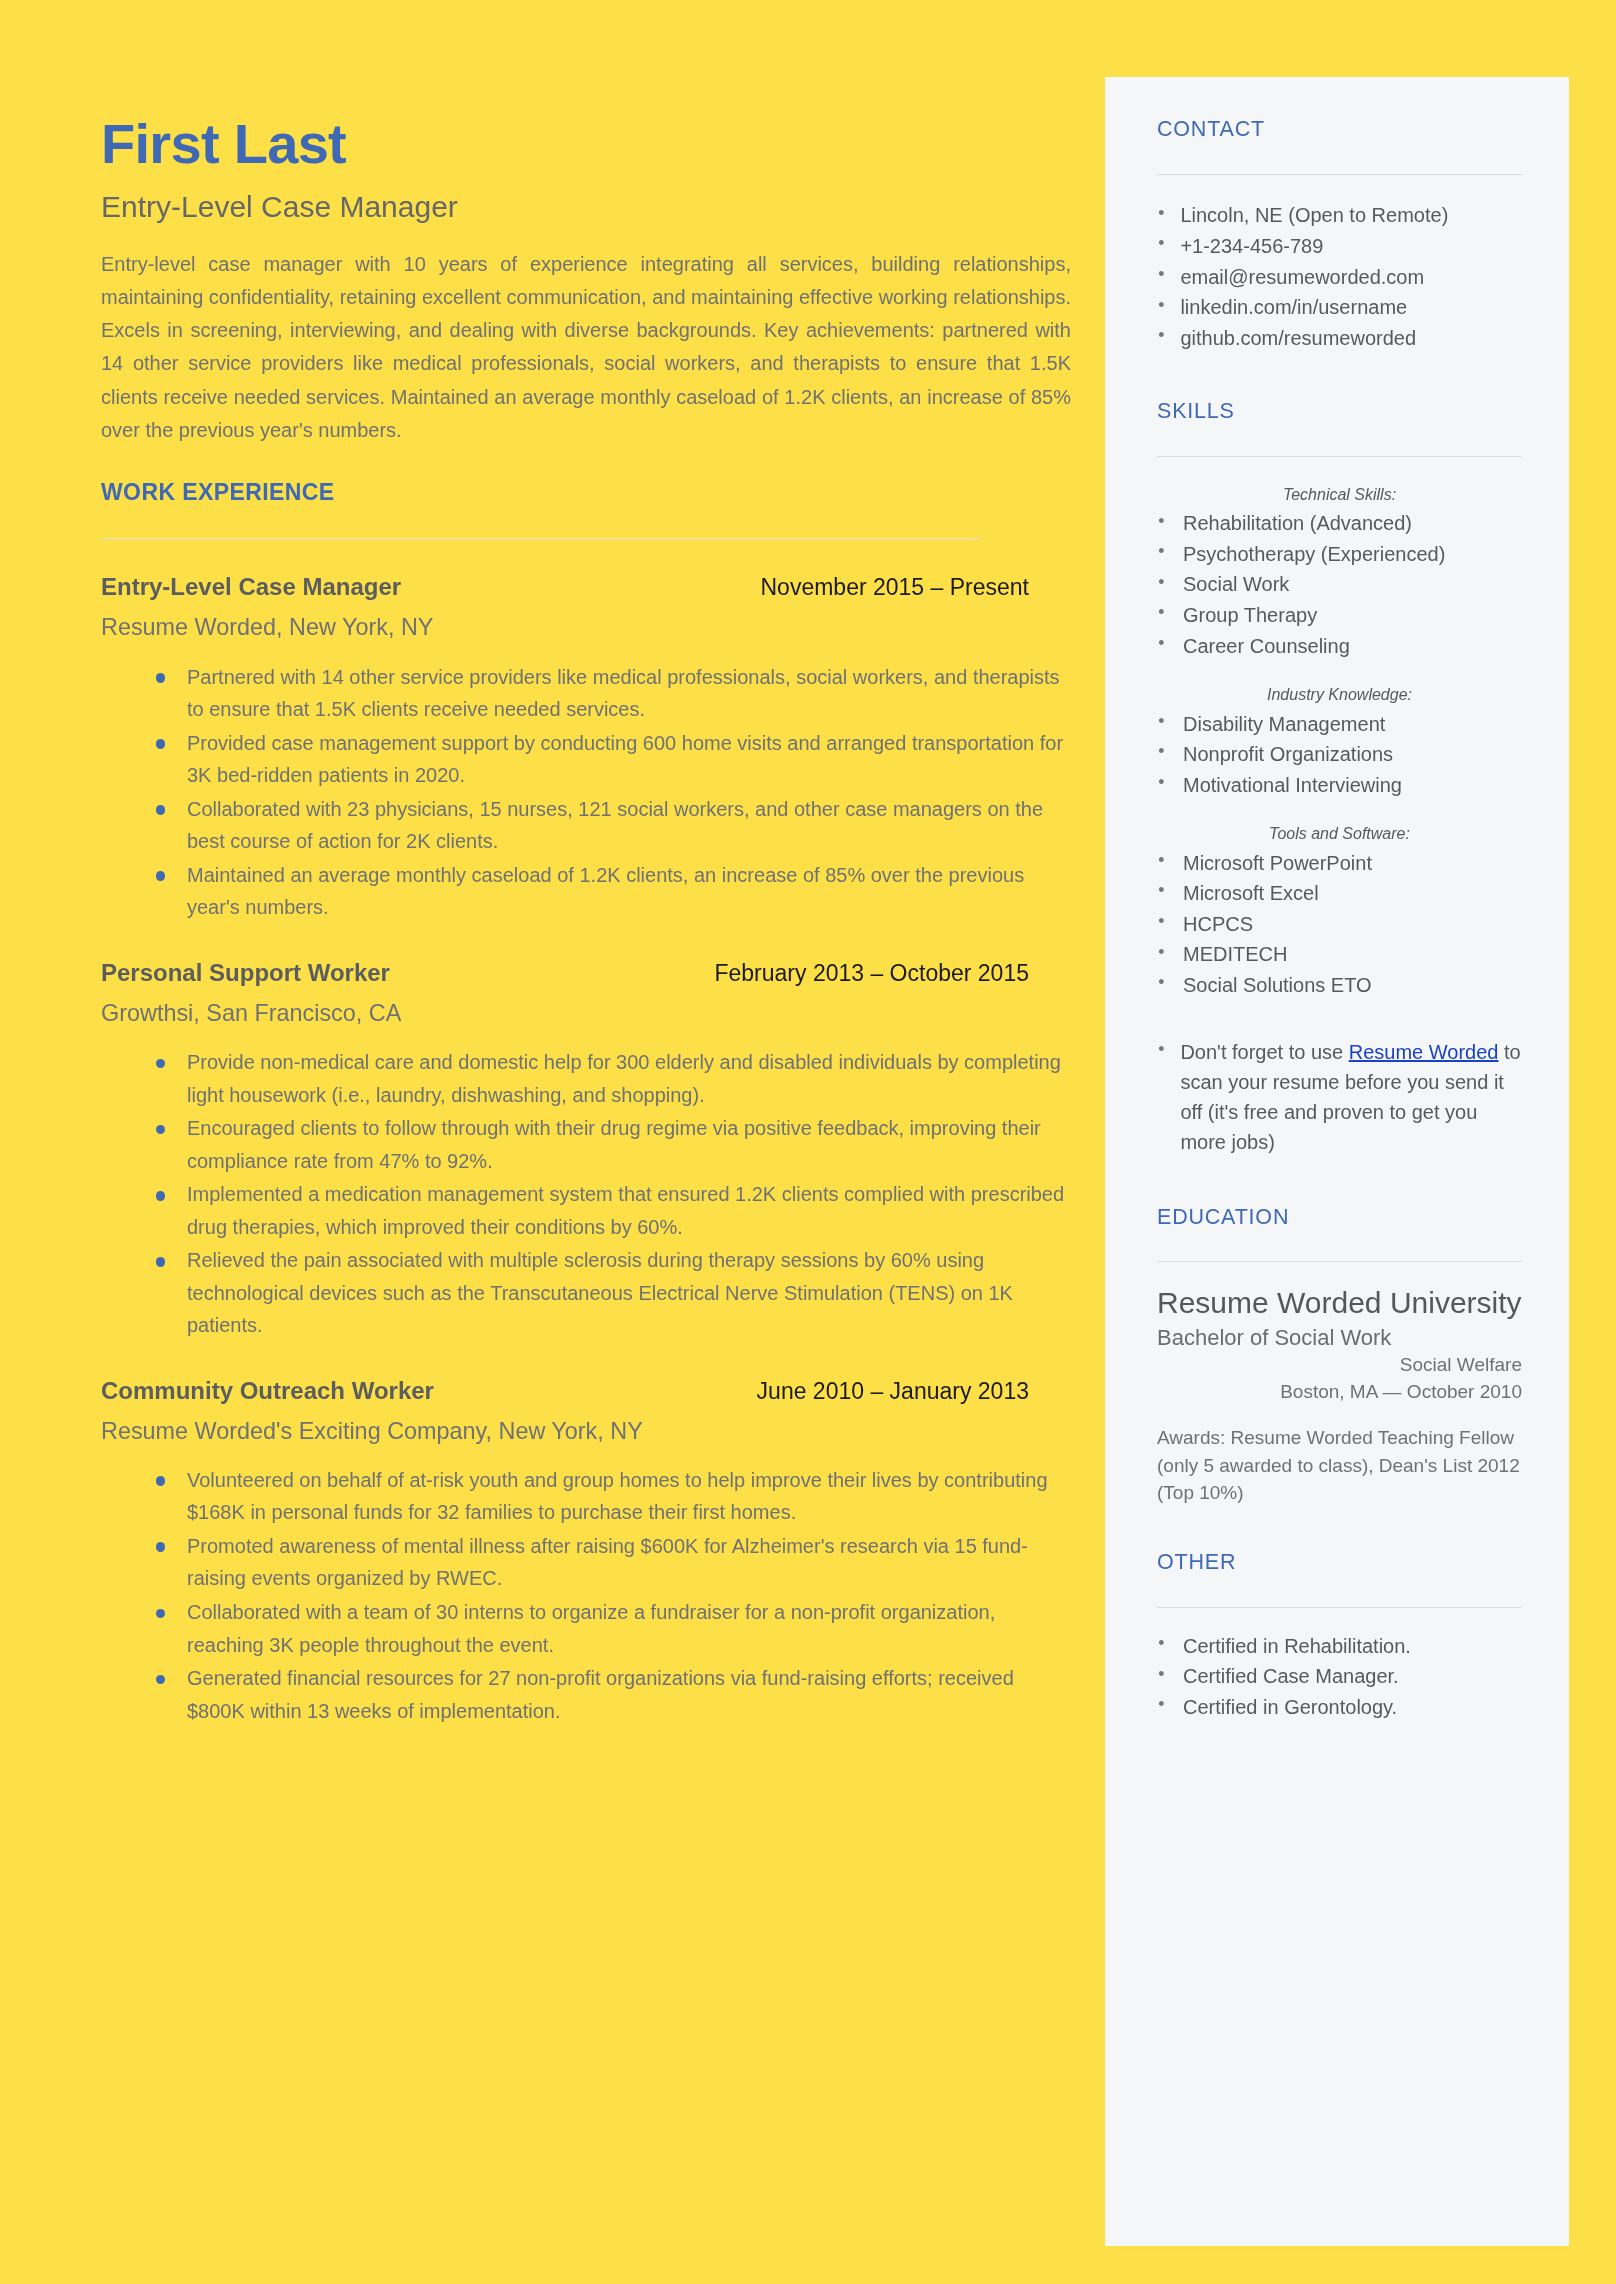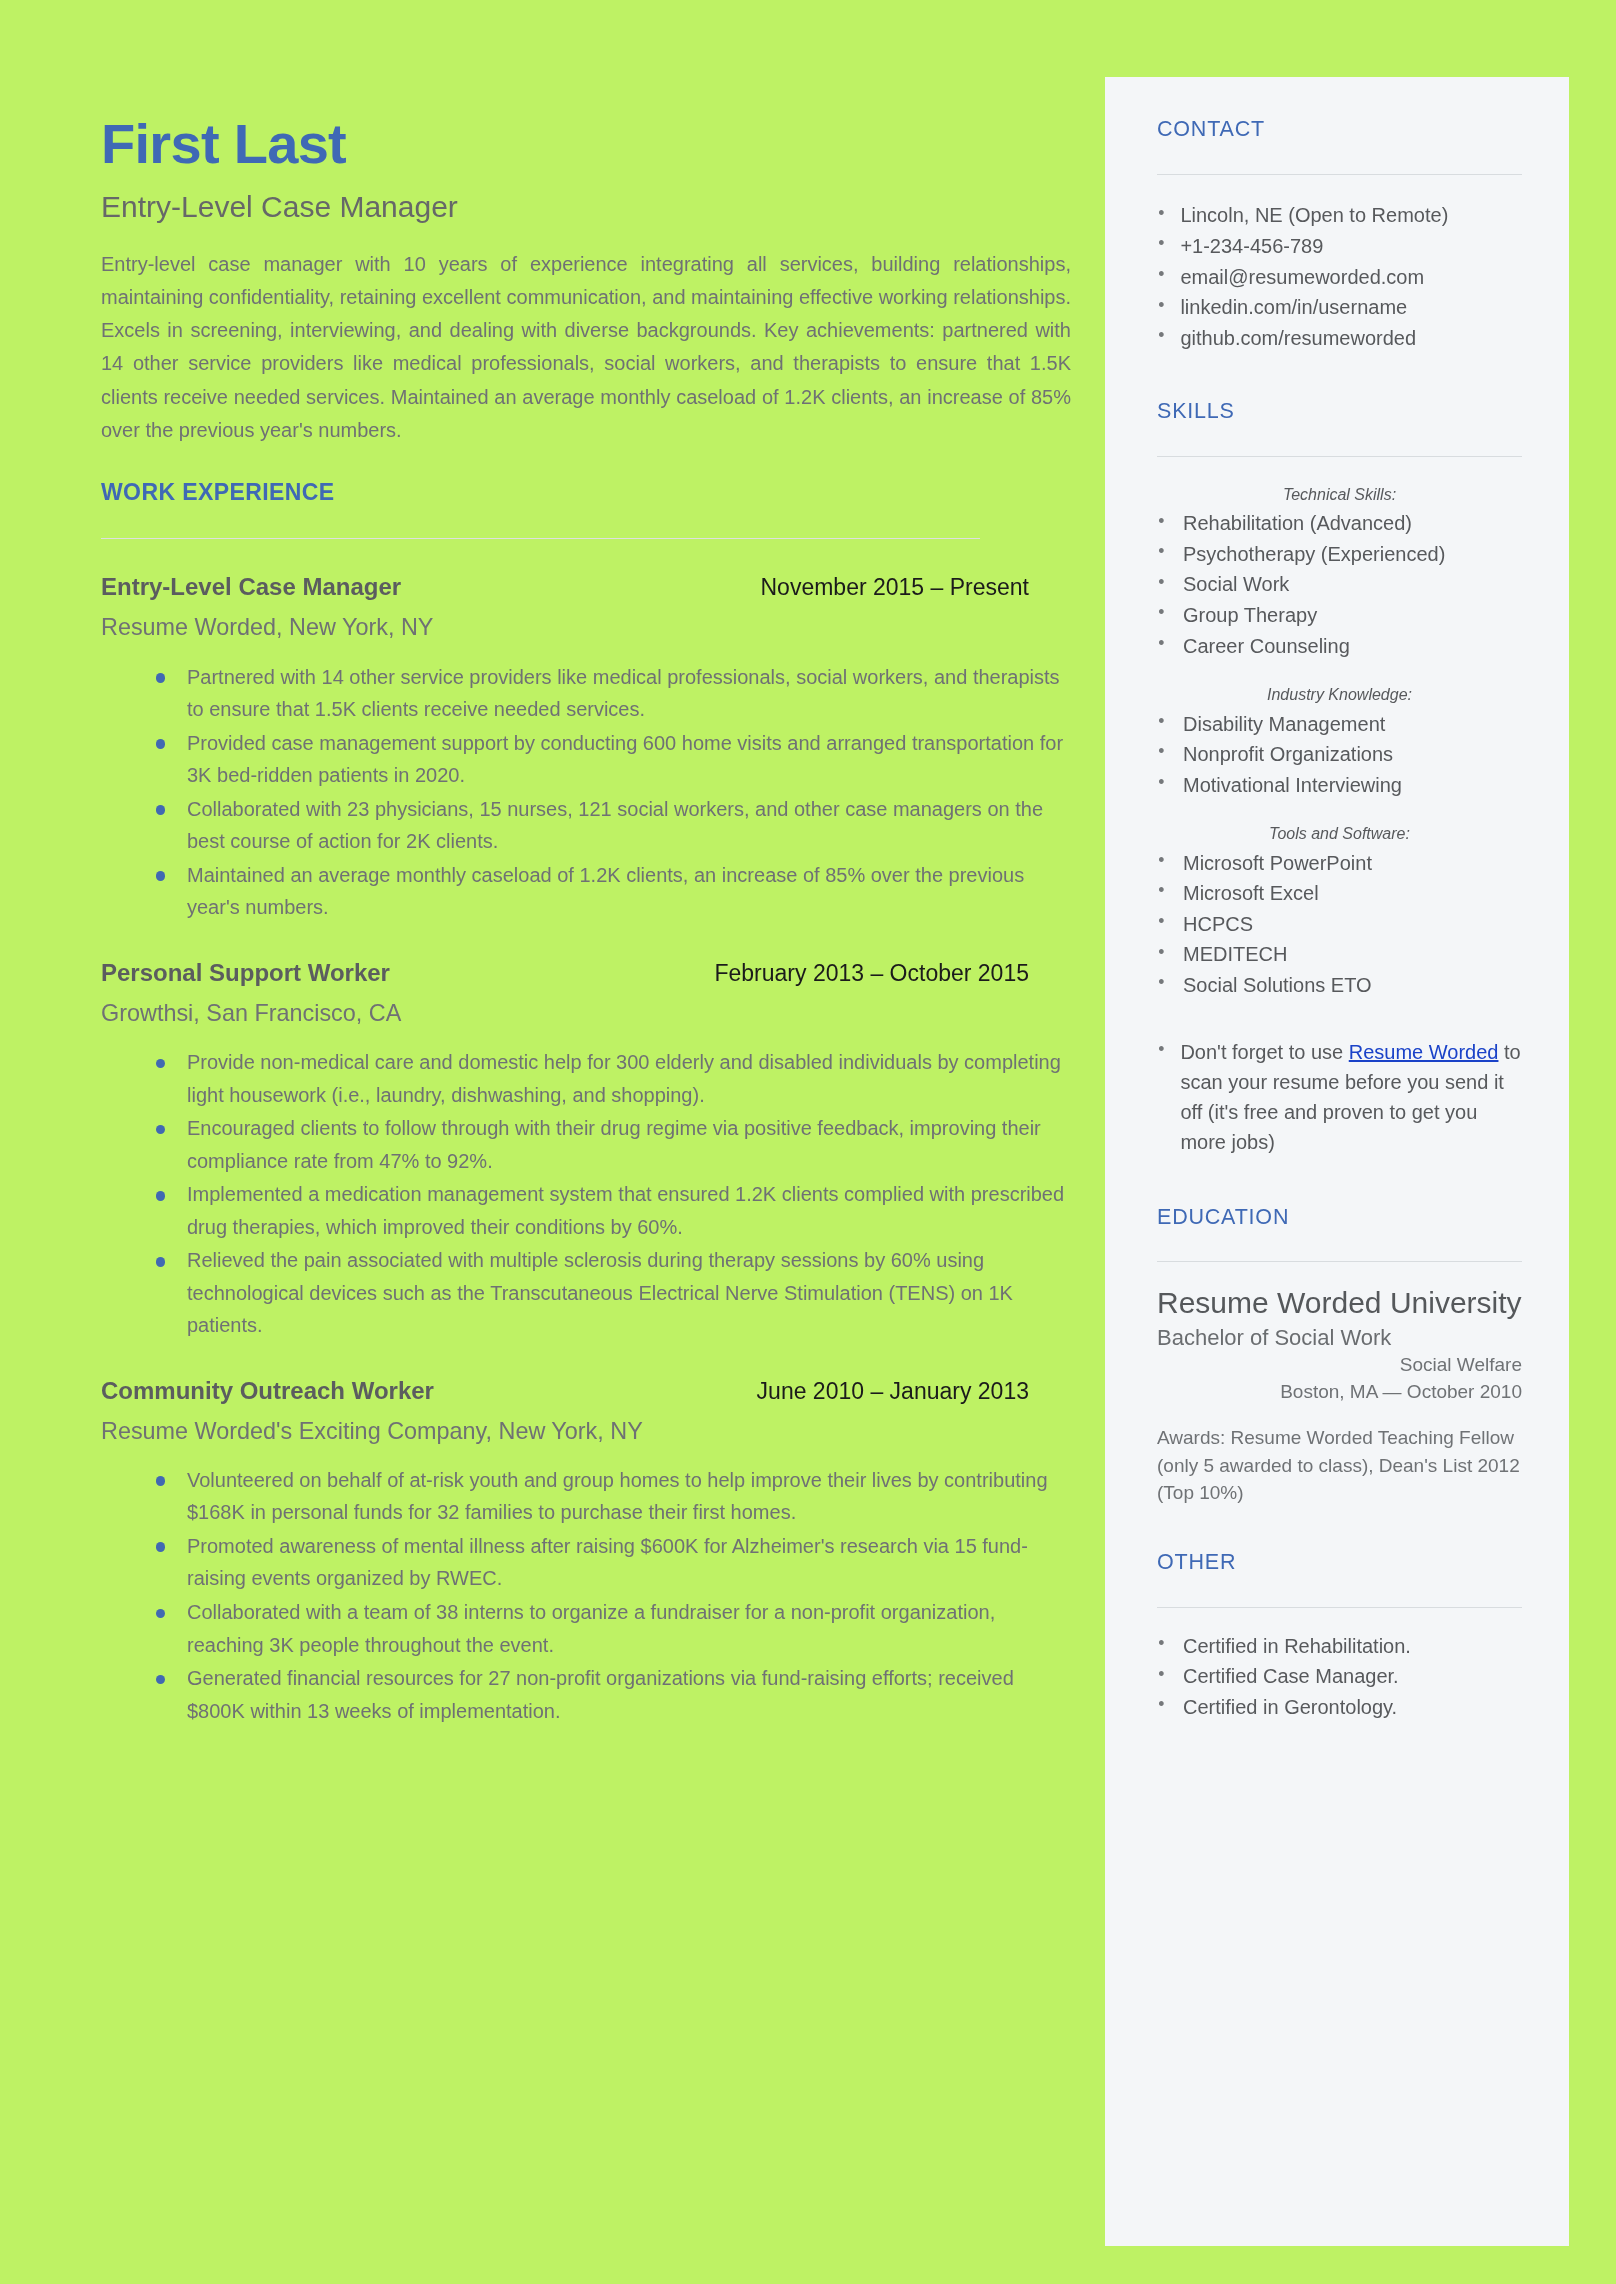--- a/index.html
+++ b/index.html
@@ -8,21 +8,21 @@
     width: 1617px;
     height: 2284px;
     background: #ffffff;
     font-family: "Liberation Sans", sans-serif;
   }
 
   .page {
     position: relative;
     width: 1617px;
     height: 2284px;
-    background: #bef264;
+    background: #fde047;
     overflow: hidden;
     text-decoration: underline;
   }
 
   
   .sidebar {
     position: absolute;
     left: 1105px;
     top: 77px;
     width: 464px;
@@ -270,21 +270,21 @@
 
     <div class="job">
       <div class="job-row">
         <div class="job-title">Community Outreach Worker</div>
         <div class="job-dates">June 2010 – January 2013</div>
       </div>
       <div class="job-company">Resume Worded's Exciting Company, New York, NY</div>
       <ul class="bullets">
         <li>Volunteered on behalf of at-risk youth and group homes to help improve their lives by contributing $168K in personal funds for 32 families to purchase their first homes.</li>
         <li>Promoted awareness of mental illness after raising $600K for Alzheimer's research via 15 fund-raising events organized by RWEC.</li>
-        <li>Collaborated with a team of 38 interns to organize a fundraiser for a non-profit organization, reaching 3K people throughout the event.</li>
+        <li>Collaborated with a team of 30 interns to organize a fundraiser for a non-profit organization, reaching 3K people throughout the event.</li>
         <li>Generated financial resources for 27 non-profit organizations via fund-raising efforts; received $800K within 13 weeks of implementation.</li>
       </ul>
     </div>
 
   </div>
 
   <aside class="sidebar">
 
     <section class="side-section">
       <h2 class="side-head">CONTACT</h2>

